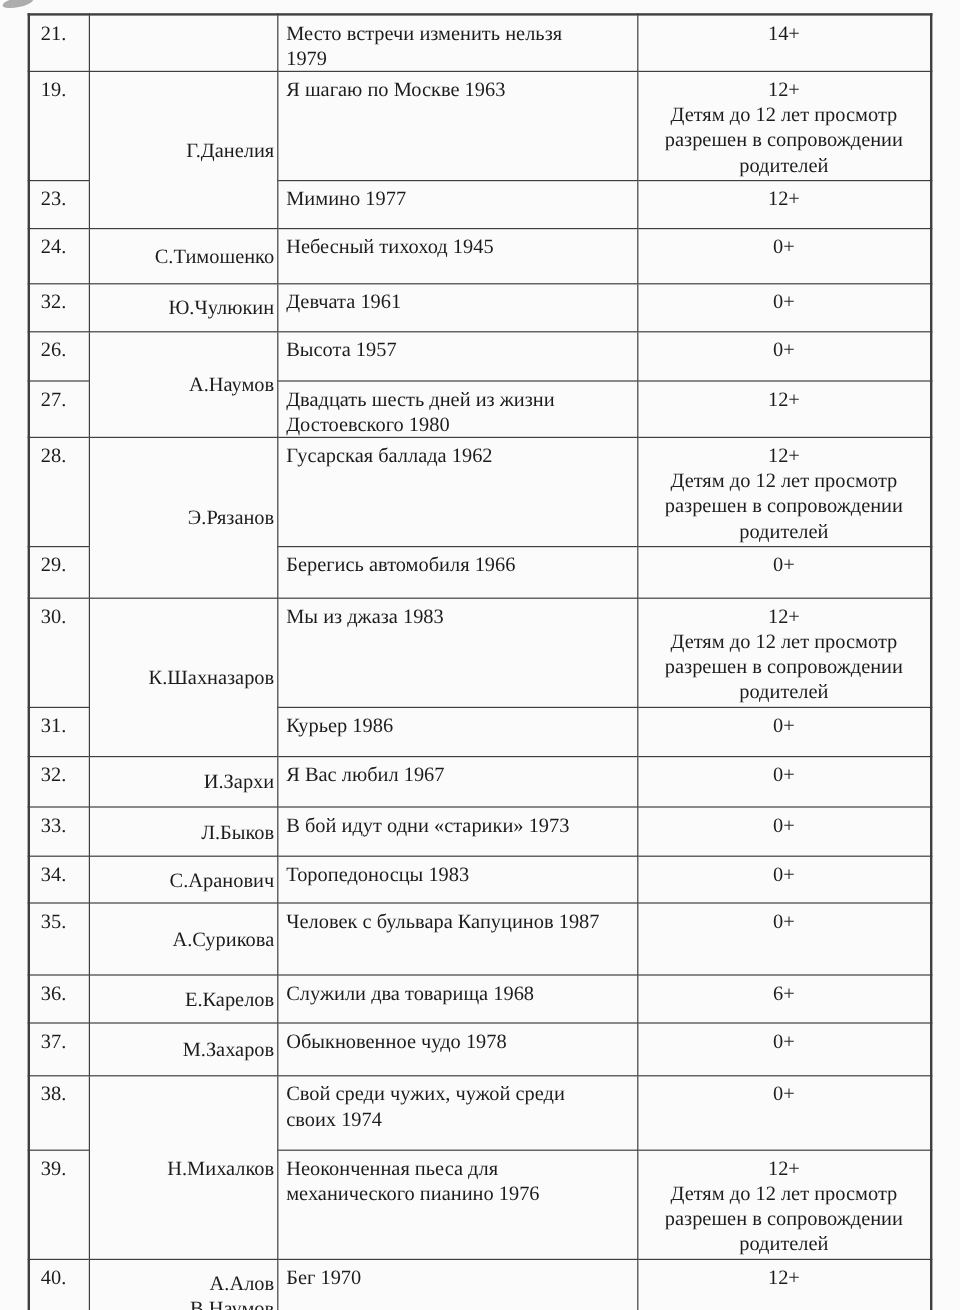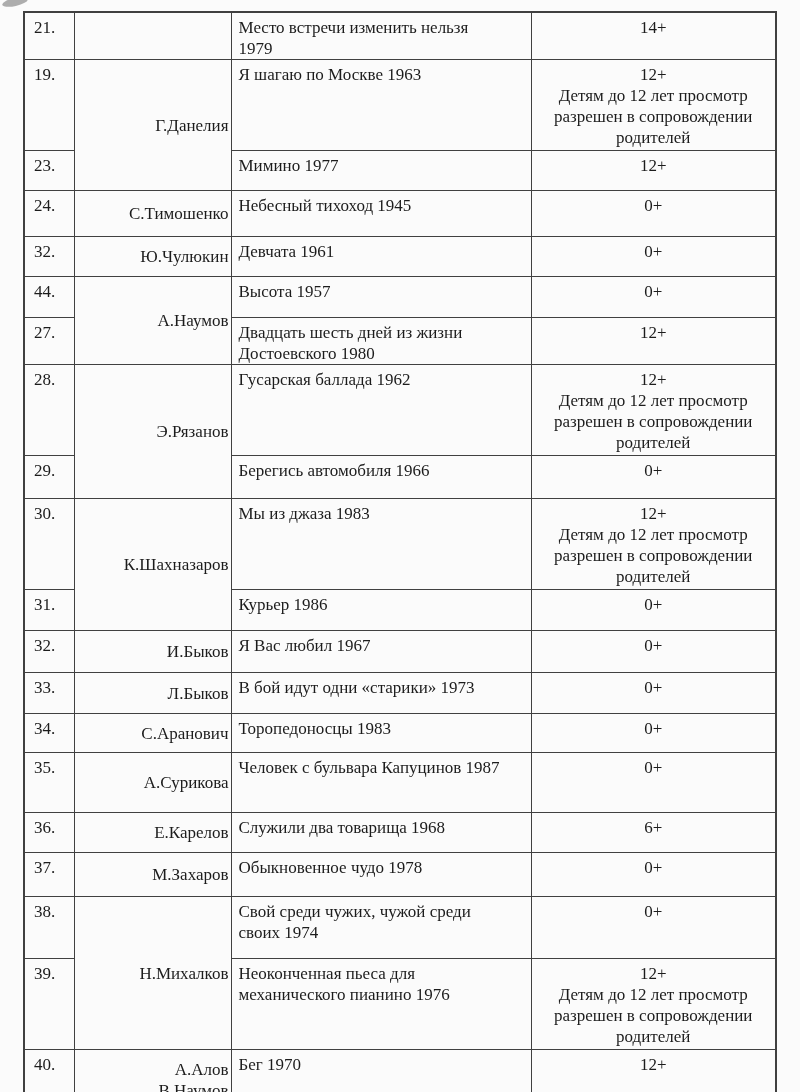--- a/index.html
+++ b/index.html
@@ -105,21 +105,21 @@
           <div>Ю.Чулюкин</div>
         </td>
         <td class="film">
           <div>Девчата 1961</div>
         </td>
         <td class="rating">
           <div>0+</div>
         </td>
       </tr>
       <tr style="height: 41px;">
-        <td class="num">44.</td>
+        <td class="num">26.</td>
         <td class="director" rowspan="2">
           <div>А.Наумов</div>
         </td>
         <td class="film">
           <div>Высота 1957</div>
         </td>
         <td class="rating">
           <div>0+</div>
         </td>
       </tr>
@@ -177,21 +177,21 @@
         <td class="film">
           <div>Курьер 1986</div>
         </td>
         <td class="rating">
           <div>0+</div>
         </td>
       </tr>
       <tr style="height: 42px;">
         <td class="num">32.</td>
         <td class="director" rowspan="1">
-          <div>И.Быков</div>
+          <div>И.Зархи</div>
         </td>
         <td class="film">
           <div>Я Вас любил 1967</div>
         </td>
         <td class="rating">
           <div>0+</div>
         </td>
       </tr>
       <tr style="height: 41px;">
         <td class="num">33.</td>

